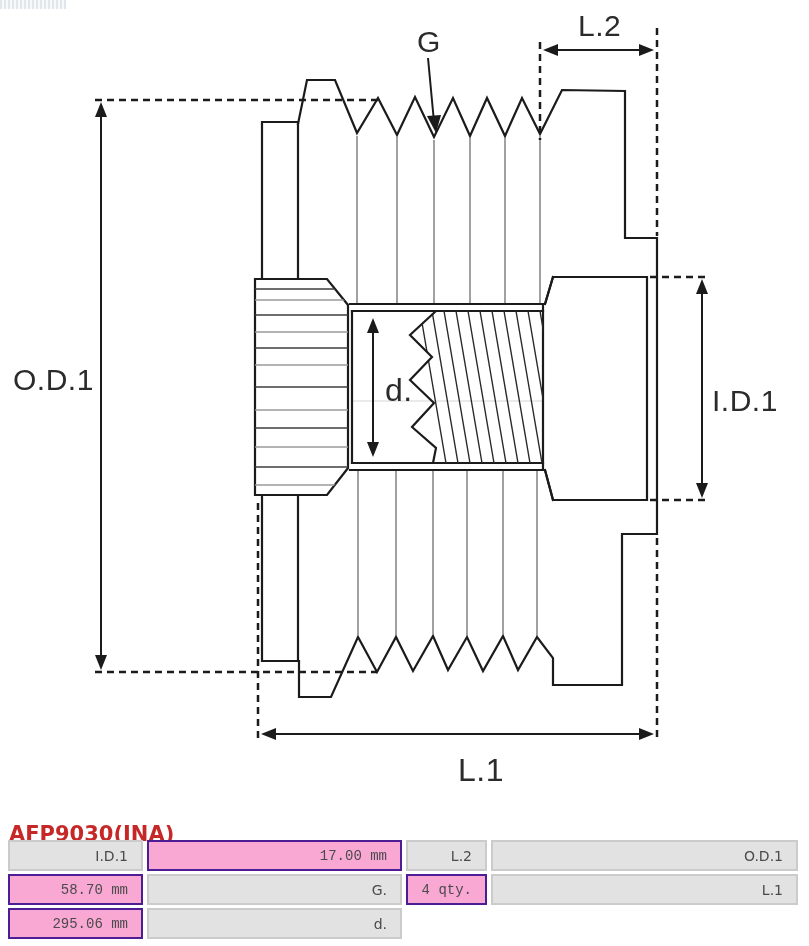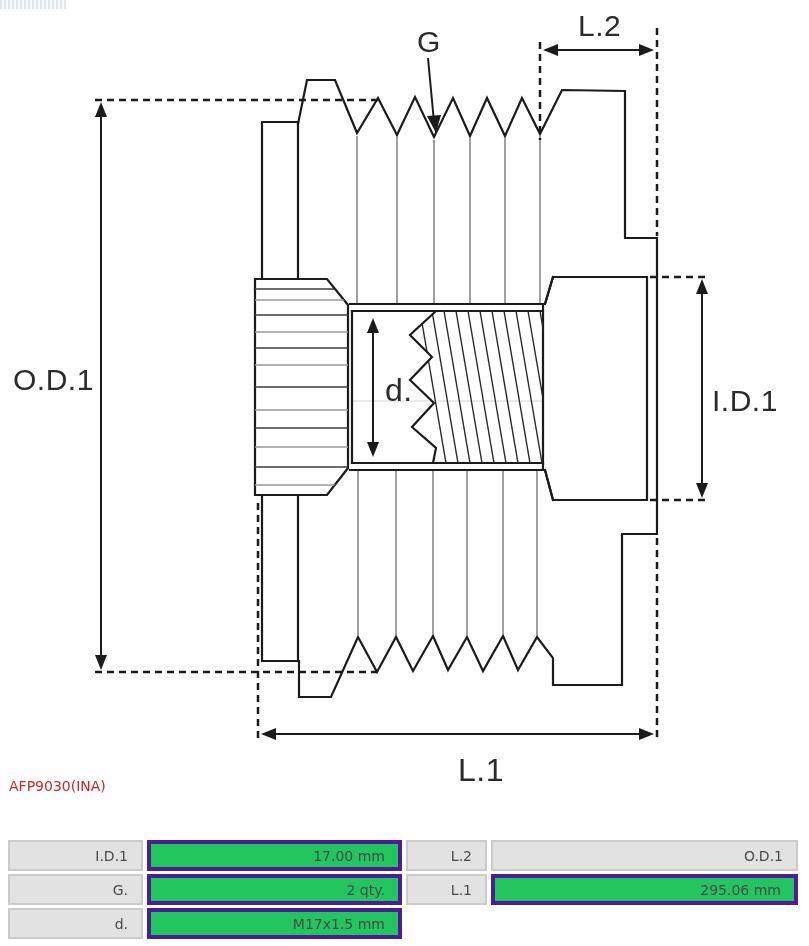--- a/index.html
+++ b/index.html
@@ -3,29 +3,29 @@
 <meta charset="utf-8">
 <style>
   html,body{margin:0;padding:0;background:#fff;}
   #page{position:relative;width:809px;height:946px;background:#fff;overflow:hidden;
         font-family:"DejaVu Sans",sans-serif;}
   #wm{position:absolute;left:0;top:0;width:66px;height:9px;opacity:.55;
       background:repeating-linear-gradient(90deg,#c9d2de 0 2px,#f2f4f7 2px 4px);}
   #drawing{position:absolute;left:0;top:0;}
   .dimtext{font-family:"Liberation Sans",sans-serif;fill:#2b2b2b;letter-spacing:.5px;}
   
-  #part-title{position:absolute;left:9px;top:772px;font-size:14px;line-height:28px;
-      color:#c62828;letter-spacing:0;}
+  #part-title{position:absolute;left:9px;top:820px;font-size:21px;line-height:28px;
+      color:#c62828;letter-spacing:0;font-weight:bold;}
   #spec-table{position:absolute;left:8px;top:840px;width:790px;
       display:grid;grid-template-columns:135px 255px 81px 1fr;
       grid-auto-rows:31px;gap:3px 4px;}
   .cell{box-sizing:border-box;font-size:14px;color:#4a4a4a;text-align:right;
       padding:0 13px 0 4px;display:flex;align-items:center;justify-content:flex-end;}
   .cell.lab{background:#e2e2e2;border:2px solid #cbcbcb;}
-  .cell.val{background:#22c55e;border:4px solid #4c1d95;}
+  .cell.val{background:#f9a8d4;border:2px solid #4c1d95;font-family:Liberation Mono, monospace;}
 </style>
 </head>
 <body>
 
 <div id="page">
 
   <div id="wm"></div>
 
   <svg id="drawing" width="809" height="800" viewBox="0 0 809 800">
 
@@ -138,22 +138,22 @@
   </svg>
 
   <div id="part-title">AFP9030(INA)</div>
 
   <div id="spec-table">
     <div class="cell lab">I.D.1</div>
     <div class="cell val">17.00 mm</div>
     <div class="cell lab">L.2</div>
 
     <div class="cell lab">O.D.1</div>
+    <div class="cell val">58.70 mm</div>
     <div class="cell lab">G.</div>
-    <div class="cell val">2 qty.</div>
+    <div class="cell val">4 qty.</div>
 
     <div class="cell lab">L.1</div>
     <div class="cell val">295.06 mm</div>
     <div class="cell lab">d.</div>
-    <div class="cell val">M17x1.5 mm</div>
   </div>
 
 </div>
 
 </body></html>

